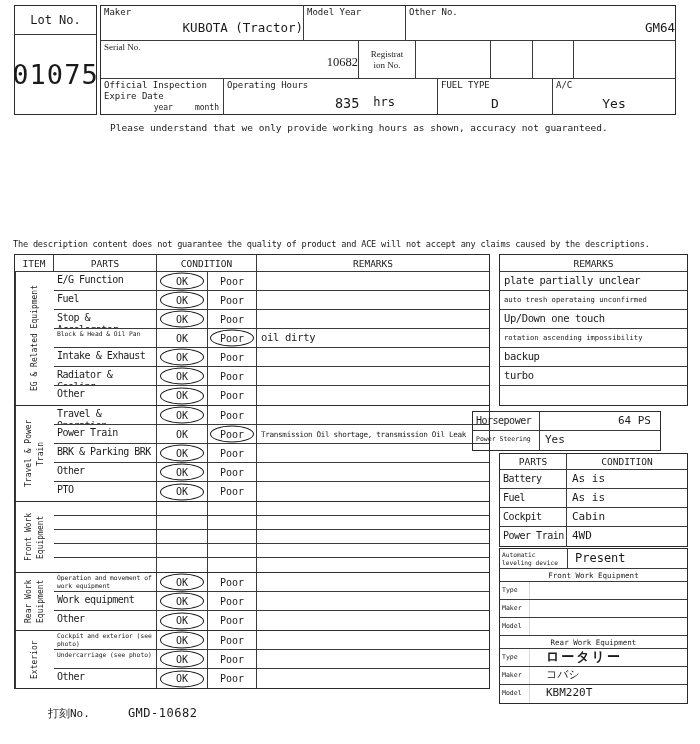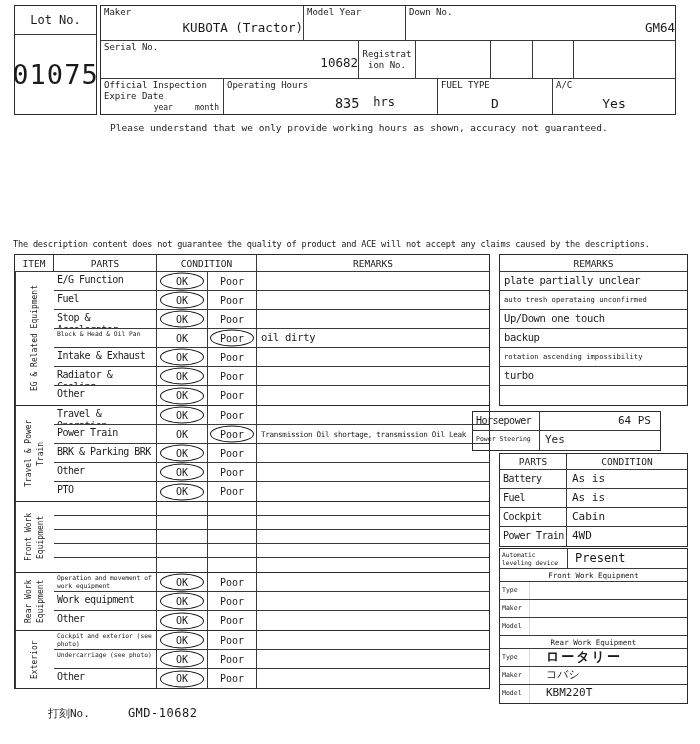--- a/index.html
+++ b/index.html
@@ -7,21 +7,21 @@
   body{width:700px;height:744px;background:#fff;position:relative;overflow:hidden;
        font-family:"DejaVu Sans Mono","Liberation Sans",sans-serif;color:var(--ink);}
   .abs{position:absolute;}
   
   #lot-box{left:14px;top:5px;width:83px;height:110px;border:1.5px solid var(--bd);box-sizing:border-box;}
   .lot-label{height:28px;border-bottom:1px solid var(--ln);display:flex;align-items:center;justify-content:center;font-size:12px;}
   .lot-value{height:78px;display:flex;align-items:center;justify-content:center;font-size:27px;letter-spacing:1px;}
   
   #head-table{left:100px;top:5px;width:576px;height:110px;border:1.5px solid var(--bd);box-sizing:border-box;display:flex;flex-direction:column;}
   .hrow{display:flex;border-bottom:1px solid var(--ln);box-sizing:border-box;}
-  .hrow.r1{height:35px;} .hrow.r2{height:38px;} .hrow.r3{flex:1;border-bottom:none;}
+  .hrow.r1{height:35px;} .hrow.r2{height:38px;font-family:Liberation Serif, serif;} .hrow.r3{flex:1;border-bottom:none;}
   .hc{border-right:1px solid var(--ln);box-sizing:border-box;position:relative;overflow:hidden;}
   .hc.nbr{border-right:none;}
   .hlabel{font-size:9px;padding:1px 3px;line-height:1.2;}
   .pre{white-space:pre-line;}
   .hval{font-size:12.5px;padding-left:14px;margin-top:1px;text-align:right;}
   .hc.maker{width:203px;} .hc.myear{width:102px;} .hc.mno{flex:1;}
   .mnoval{padding-left:40px;}
   .hc.serial{width:258px;} .hc.reg{width:57px;display:flex;align-items:center;justify-content:center;}
   .reglabel{font-size:9px;text-align:center;white-space:pre-line;line-height:1.2;}
   .hc.e1{width:75px;} .hc.e2{width:42px;} .hc.e3{width:41px;} .hc.e4{flex:1;}
@@ -99,21 +99,21 @@
     <div class="hrow r1">
       <div class="hc maker">
         <div class="hlabel">Maker</div>
         <div class="hval">KUBOTA (Tractor)</div>
       </div>
       <div class="hc myear">
         <div class="hlabel">Model Year</div>
         <div class="hval"></div>
       </div>
       <div class="hc mno nbr">
-        <div class="hlabel">Down No.</div>
+        <div class="hlabel">Other No.</div>
         <div class="hval mnoval">GM64</div>
       </div>
     </div>
     <div class="hrow r2">
       <div class="hc serial">
         <div class="hlabel">Serial No.</div>
         <div class="hval">10682</div>
       </div>
       <div class="hc reg">
         <div class="reglabel">Registrat
@@ -420,22 +420,22 @@
         </div>
       </div>
   </div>
 
   <div class="abs" id="side-remarks">
     <div class="sr-head">REMARKS</div>
     <div id="sr-body">
         <div class="srow">plate partially unclear</div>
         <div class="srow sm8">auto tresh operataing unconfirmed</div>
         <div class="srow">Up/Down one touch</div>
+        <div class="srow sm8">rotation ascending impossibility</div>
         <div class="srow">backup</div>
-        <div class="srow sm8">rotation ascending impossibility</div>
         <div class="srow">turbo</div>
         <div class="srow lastrow"></div>
       </div>
   </div>
 
   <div class="abs" id="specs">
     <div id="specs-body">
         <div class="prow">
           <div class="pc lab">Horsepower</div>
           <div class="pc val vr">64 PS</div>

